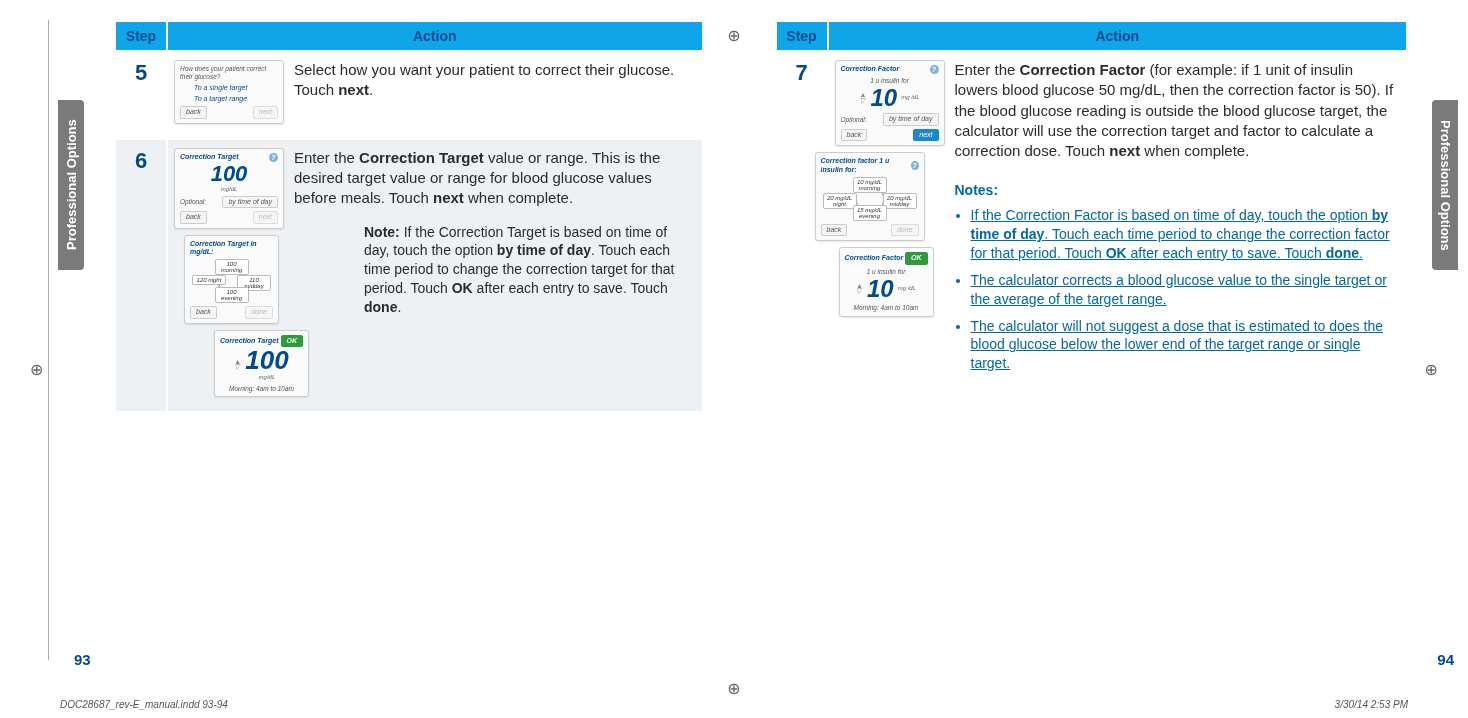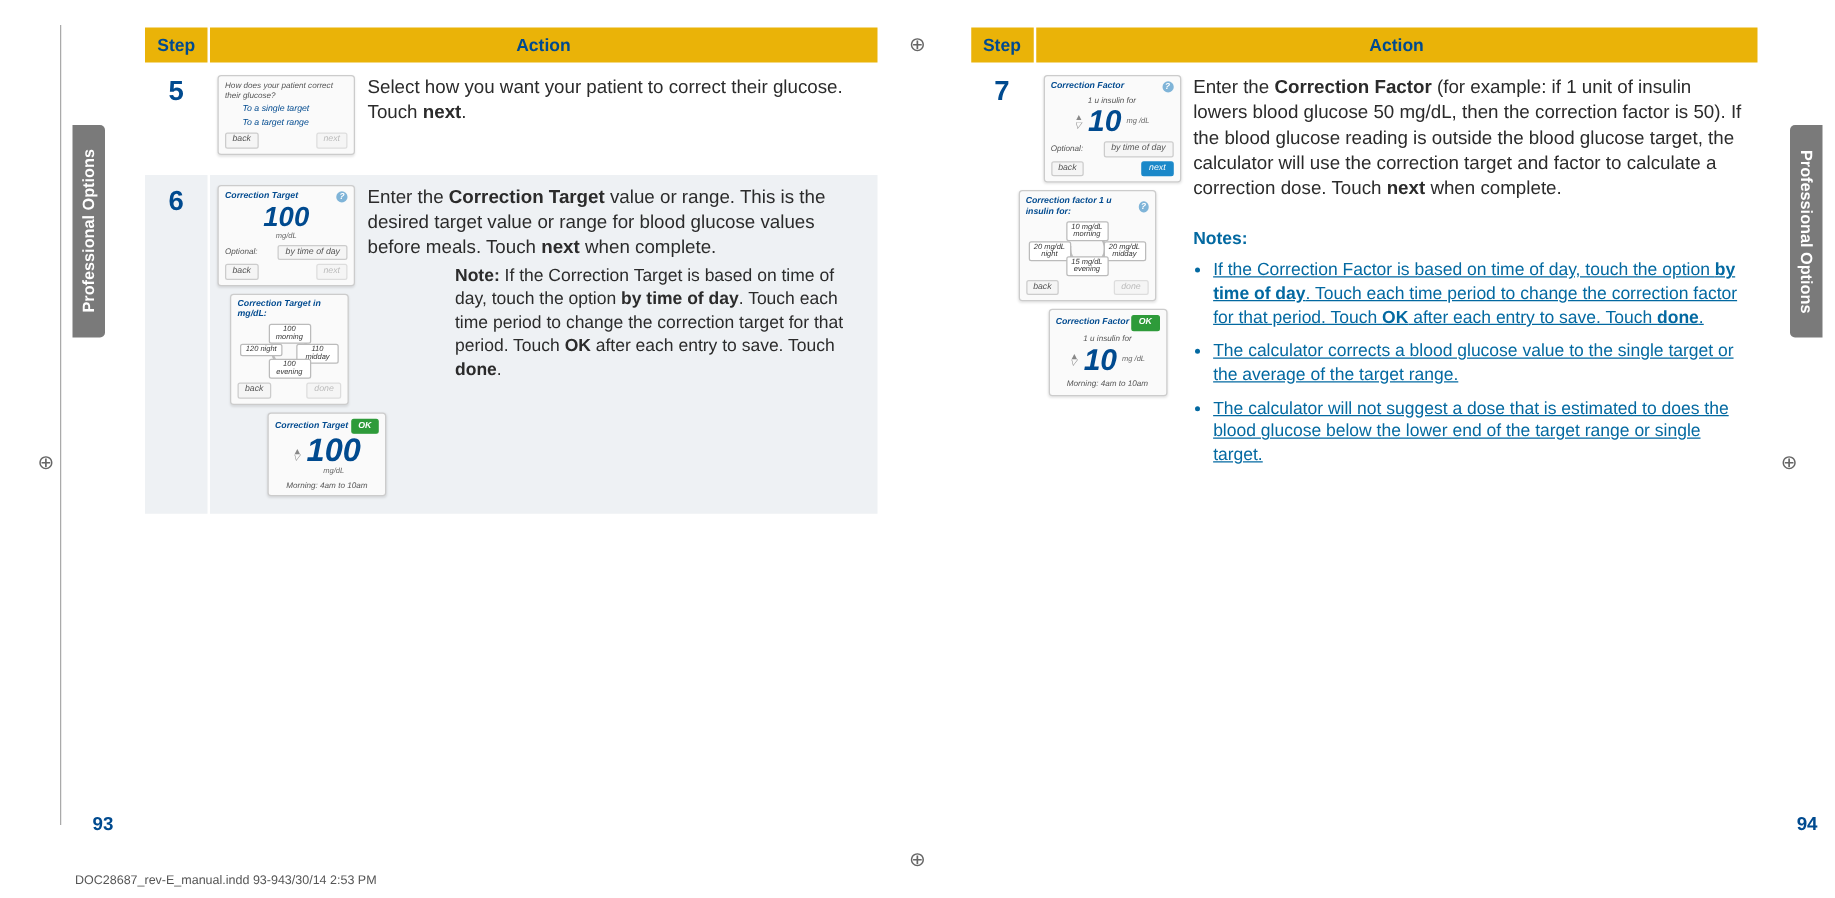--- a/index.html
+++ b/index.html
@@ -48,21 +48,21 @@
     margin-left: 94px;
     margin-right: 10px;
   }
   .page-right .table-area { margin-left: 20px; margin-right: 40px; }
   table.steps {
     width: 100%;
     border-collapse: separate;
     border-spacing: 2px;
   }
   table.steps th {
-    background: #eab308;
+    background: #0ea5e9;
     color: #004a8f;
     font-weight: bold;
     padding: 6px 8px;
     text-align: center;
     font-size: 14px;
   }
   table.steps th.step-col { width: 50px; }
   table.steps td {
     vertical-align: top;
     padding: 8px 6px;
@@ -87,21 +87,21 @@
     color: #333;
   }
   .action-text {
     flex: 1;
     font-size: 15px;
     color: #2b2b2b;
     line-height: 1.35;
   }
   .action-text b { font-weight: bold; }
   .note-box {
-    margin-top: 2px;
+    margin-top: 14px;
     margin-left: 70px;
     font-size: 14px;
     line-height: 1.35;
   }
   .mock-screen {
     border: 1px solid #ccc;
     border-radius: 3px;
     background: #fafafa;
     padding: 4px 5px;
     margin-bottom: 6px;
@@ -222,23 +222,24 @@
     font-size: 15px;
   }
   .page-num.left { left: 74px; }
   .page-num.right { right: 14px; margin-left: 20px; }
   .footer {
     position: absolute;
     bottom: 8px;
     left: 60px;
     right: 60px;
     display: flex;
-    justify-content: flex-start;
+    justify-content: space-between;
     font-size: 10px;
     color: #555;
+    font-style: italic;
   }
   .crop {
     position: absolute;
     color: #666;
     font-size: 16px;
   }
   .crop.top { top: 26px; left: 50%; transform: translateX(-50%);}
   .crop.mid-l { top: 360px; left: 30px;}
   .crop.mid-r { top: 360px; right: 30px;}
   .crop.bot { bottom: 20px; left: 50%; transform: translateX(-50%);}

